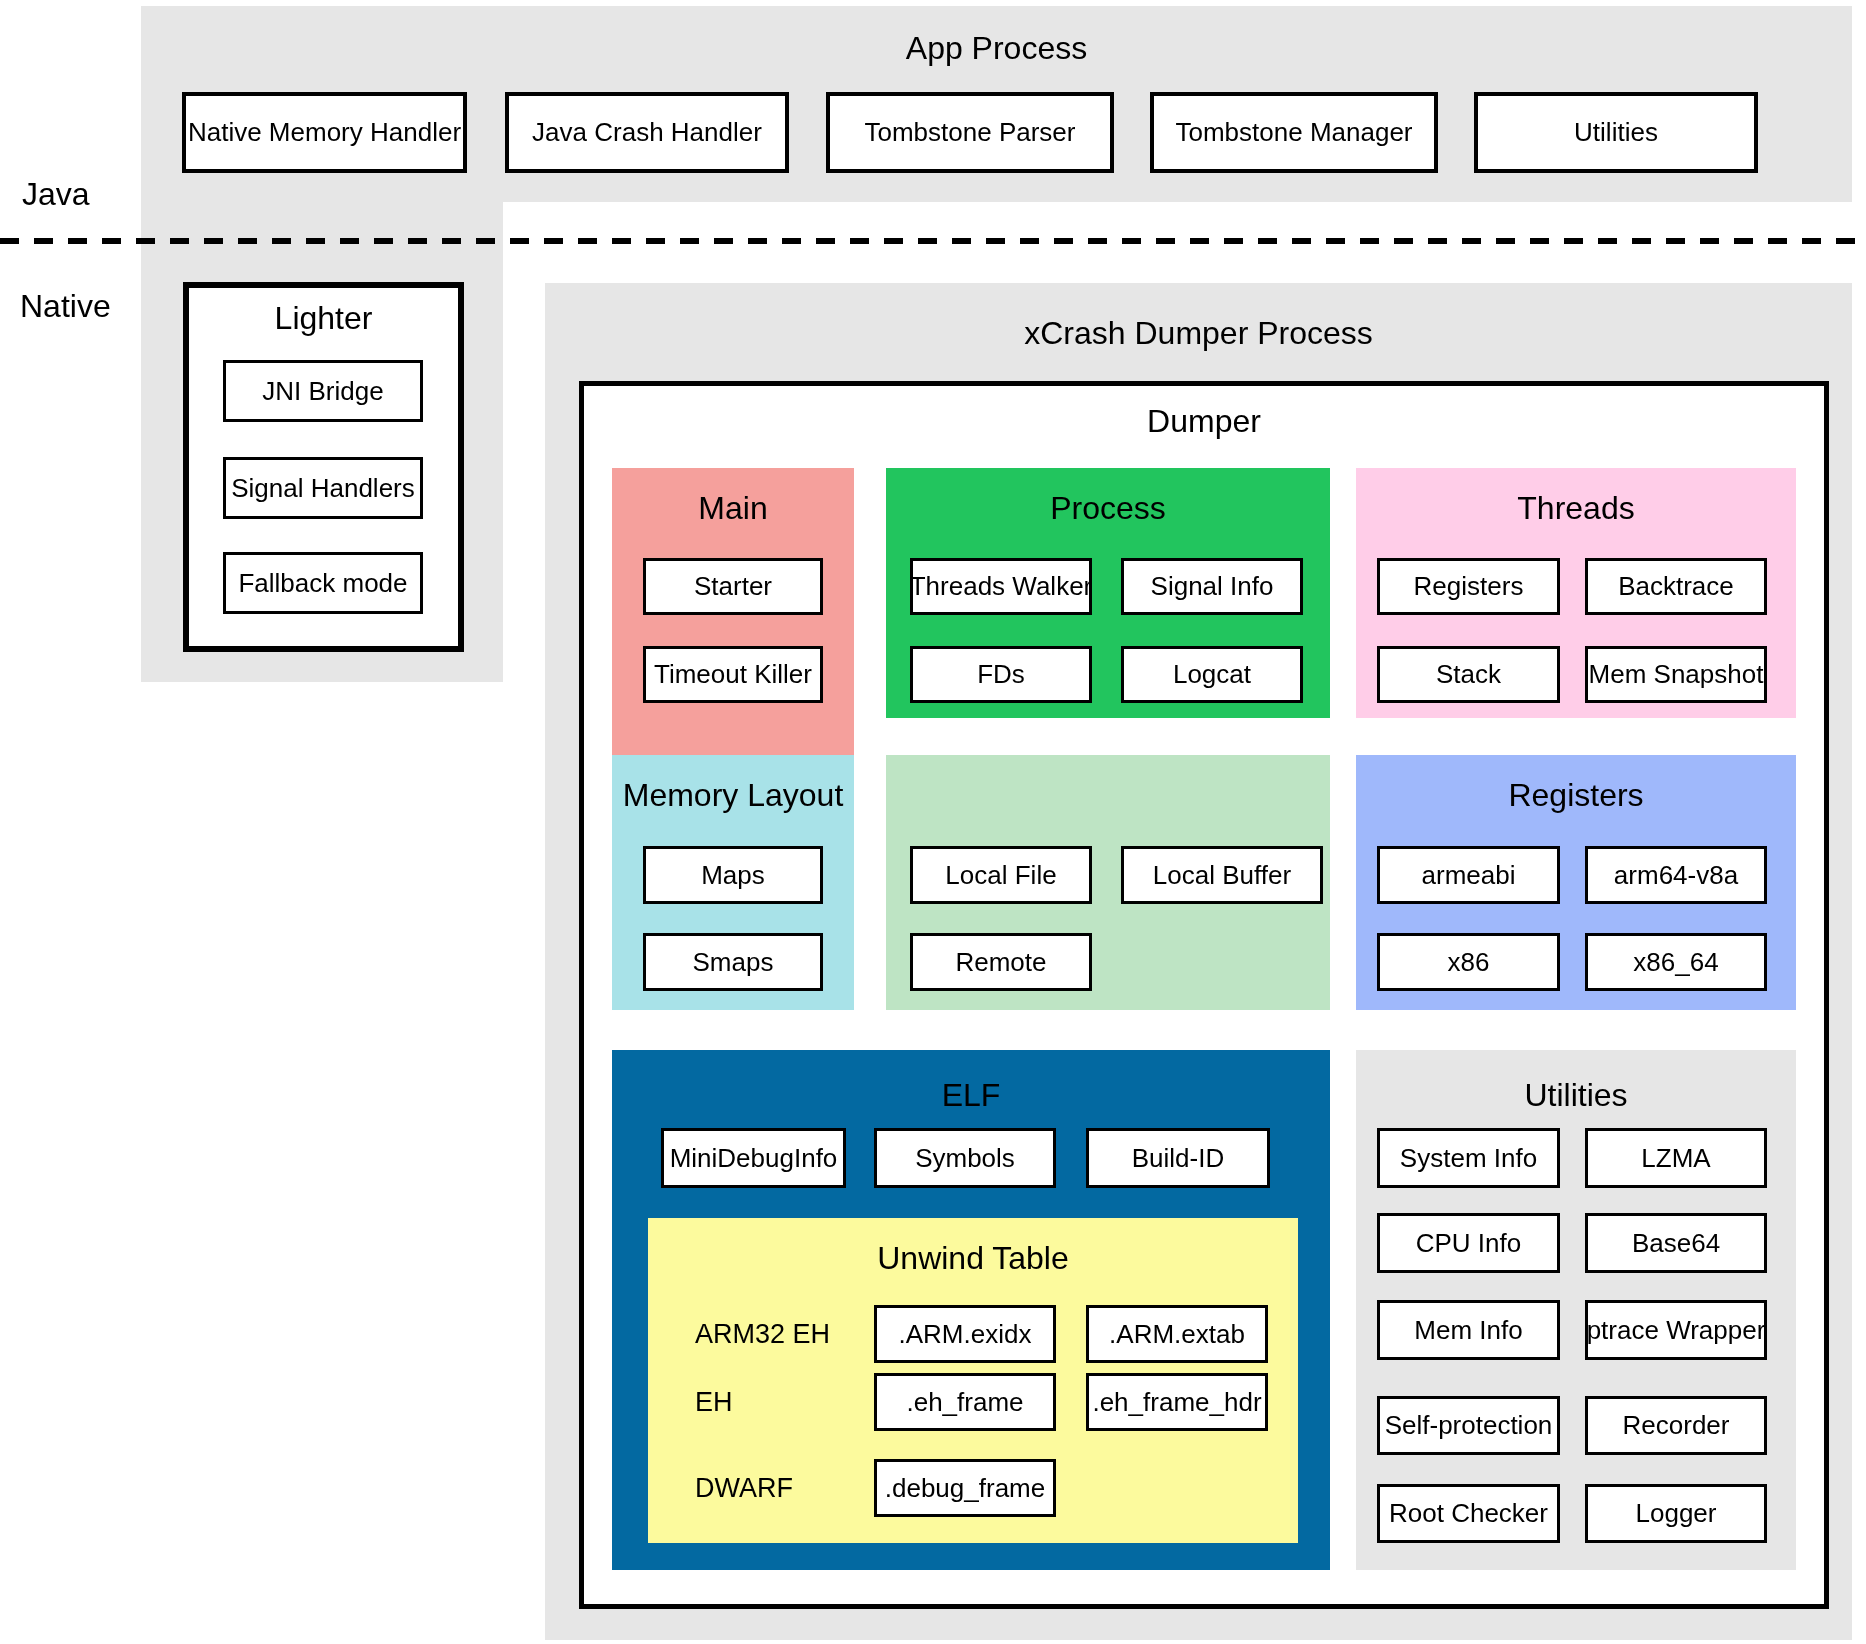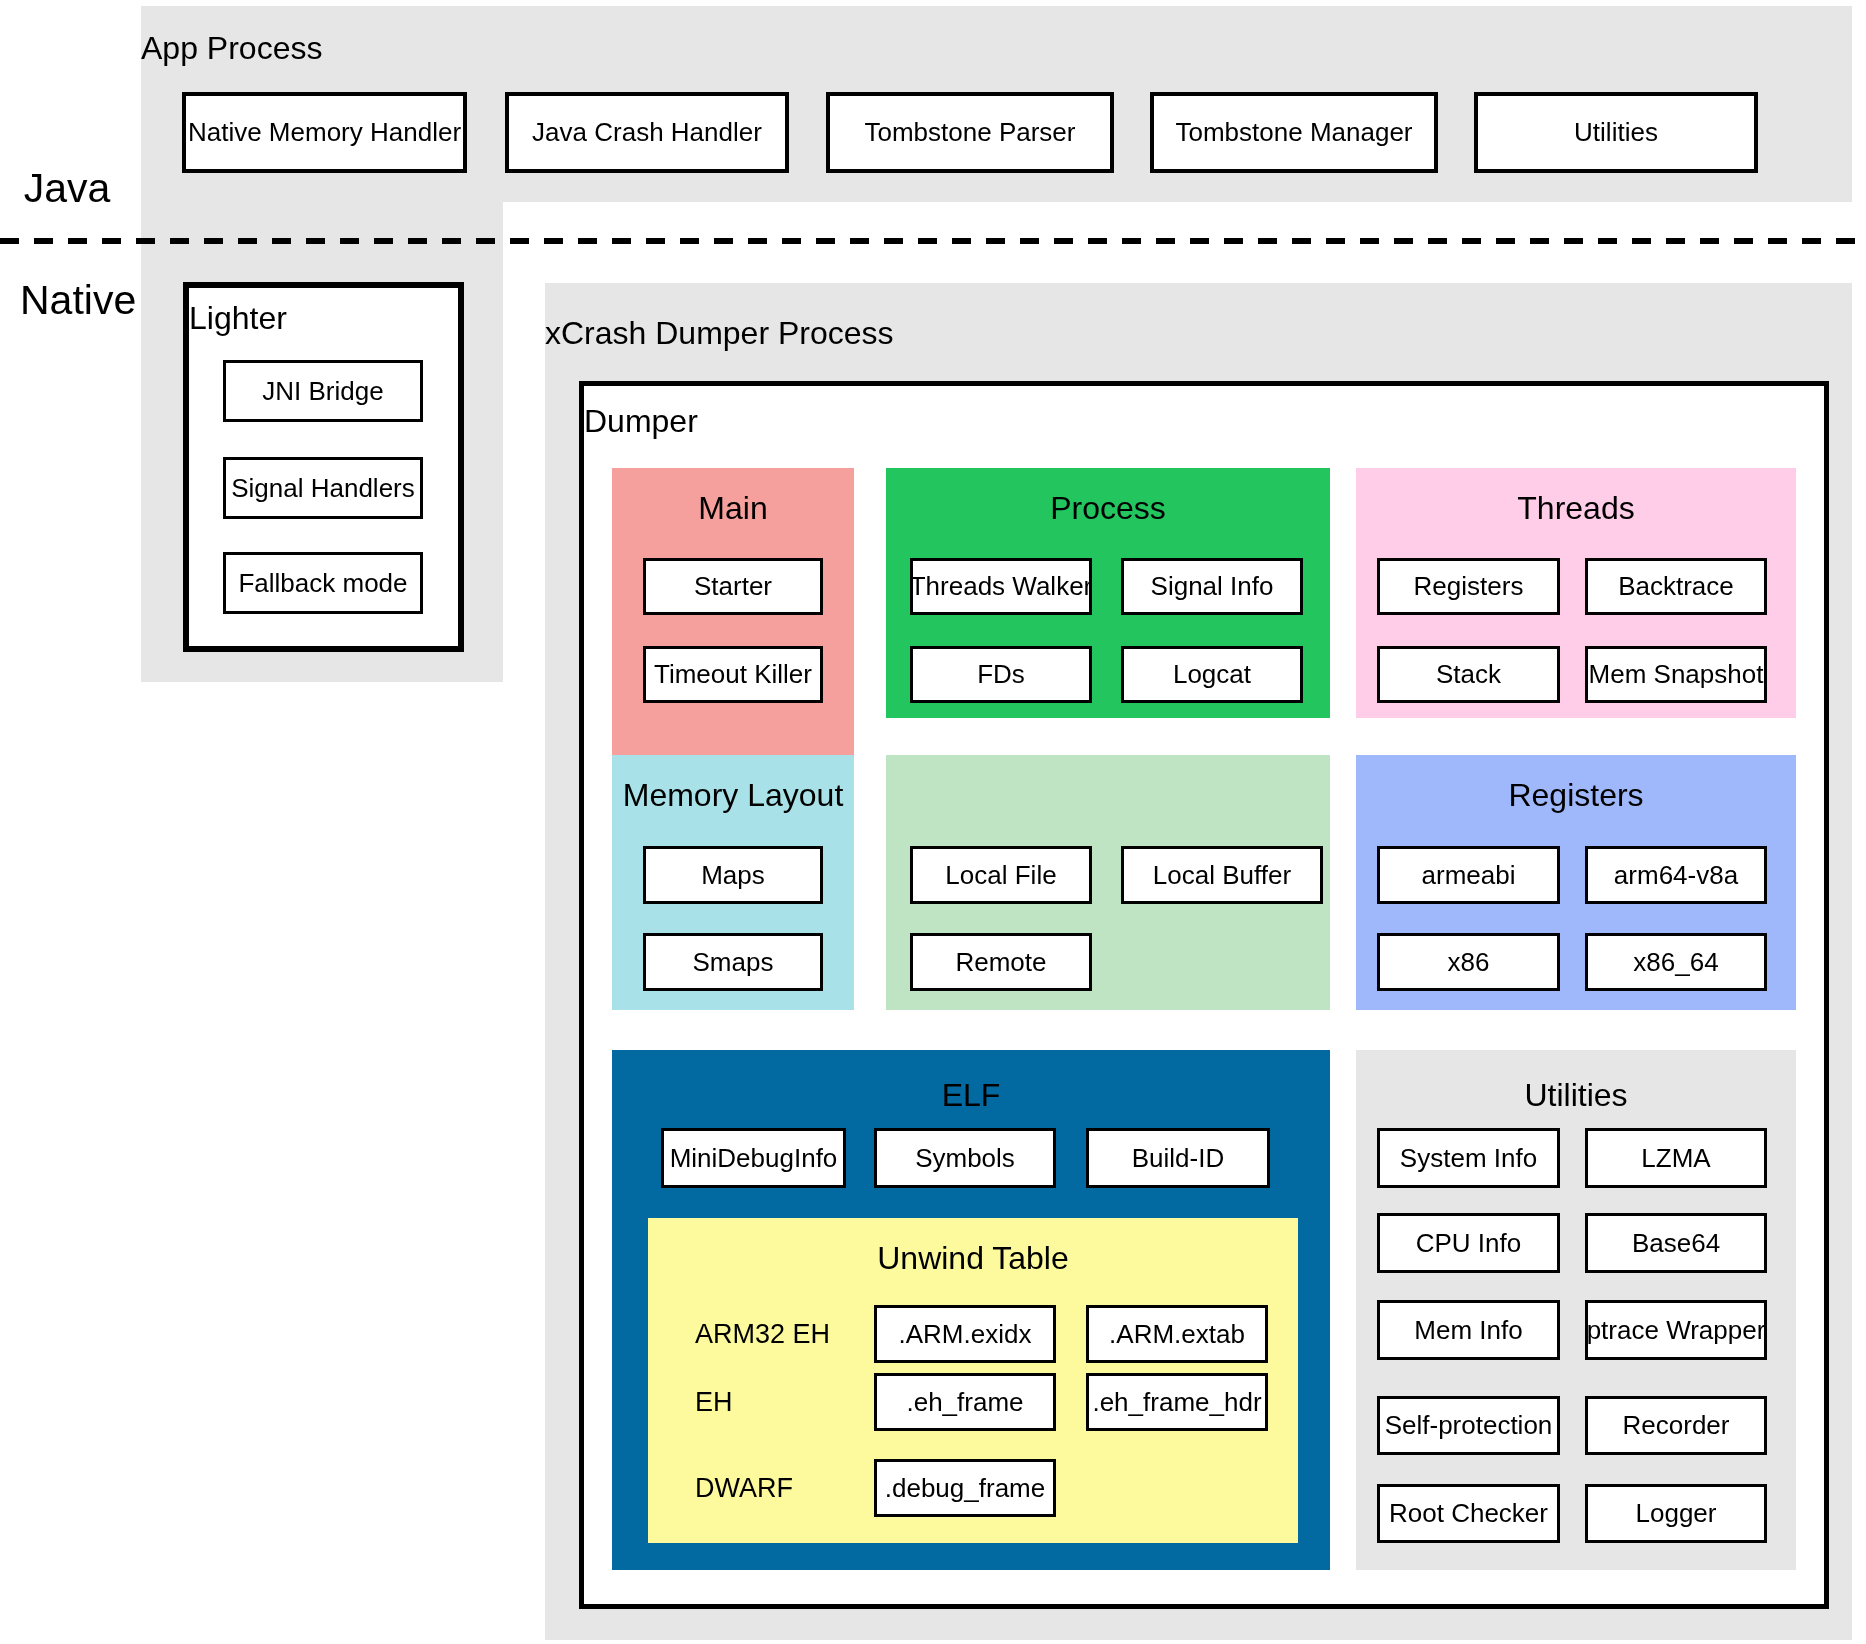--- a/index.html
+++ b/index.html
@@ -3,25 +3,25 @@
 <meta charset="utf-8">
 <style>
   html,body{margin:0;padding:0;background:#ffffff;}
   #canvas{
     position:relative;width:1866px;height:1644px;background:#ffffff;overflow:hidden;
     font-family:"Liberation Sans","DejaVu Sans",sans-serif;color:#000;
   }
   .abs{position:absolute;}
   .backdrop{position:absolute;background:#e6e6e6;}
   .big-title{
-    position:absolute;left:0;right:0;text-align:left;
+    position:absolute;left:0;right:0;text-align:center;
     font-size:32px;line-height:40px;white-space:nowrap;
   }
   .side-label{
-    position:absolute;text-align:center;font-size:41px;line-height:40px;
+    position:absolute;text-align:left;font-size:32px;line-height:40px;margin-top:6px;
   }
   .dashed-line{
     position:absolute;left:0;top:238px;width:1866px;height:6px;
     background:repeating-linear-gradient(to right,#000 0 19px,transparent 19px 34px);
   }
   .frame{
     position:absolute;background:#ffffff;border:5px solid #000;box-sizing:border-box;
   }
   .app-module{
     position:absolute;top:92px;height:81px;background:#ffffff;border:4px solid #000;

